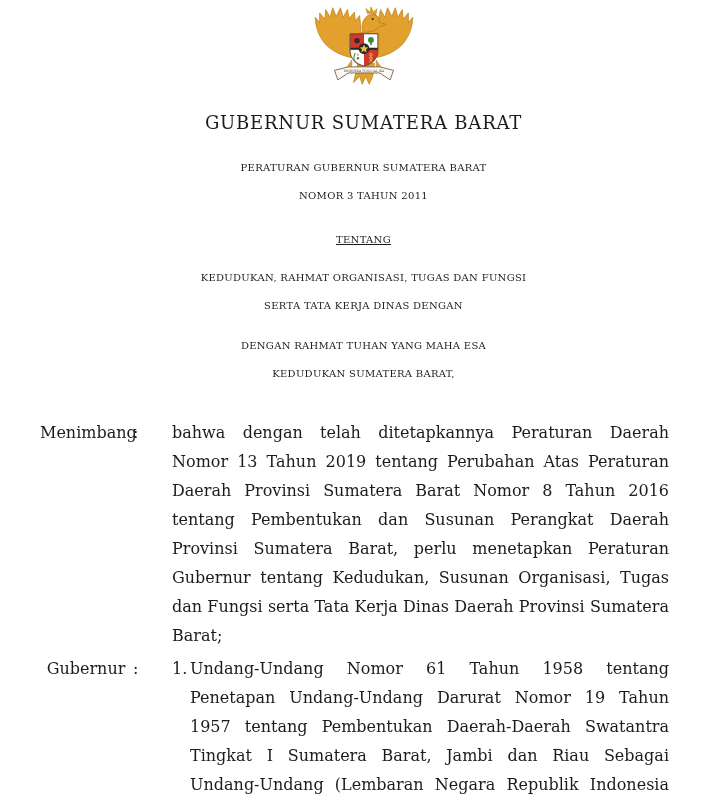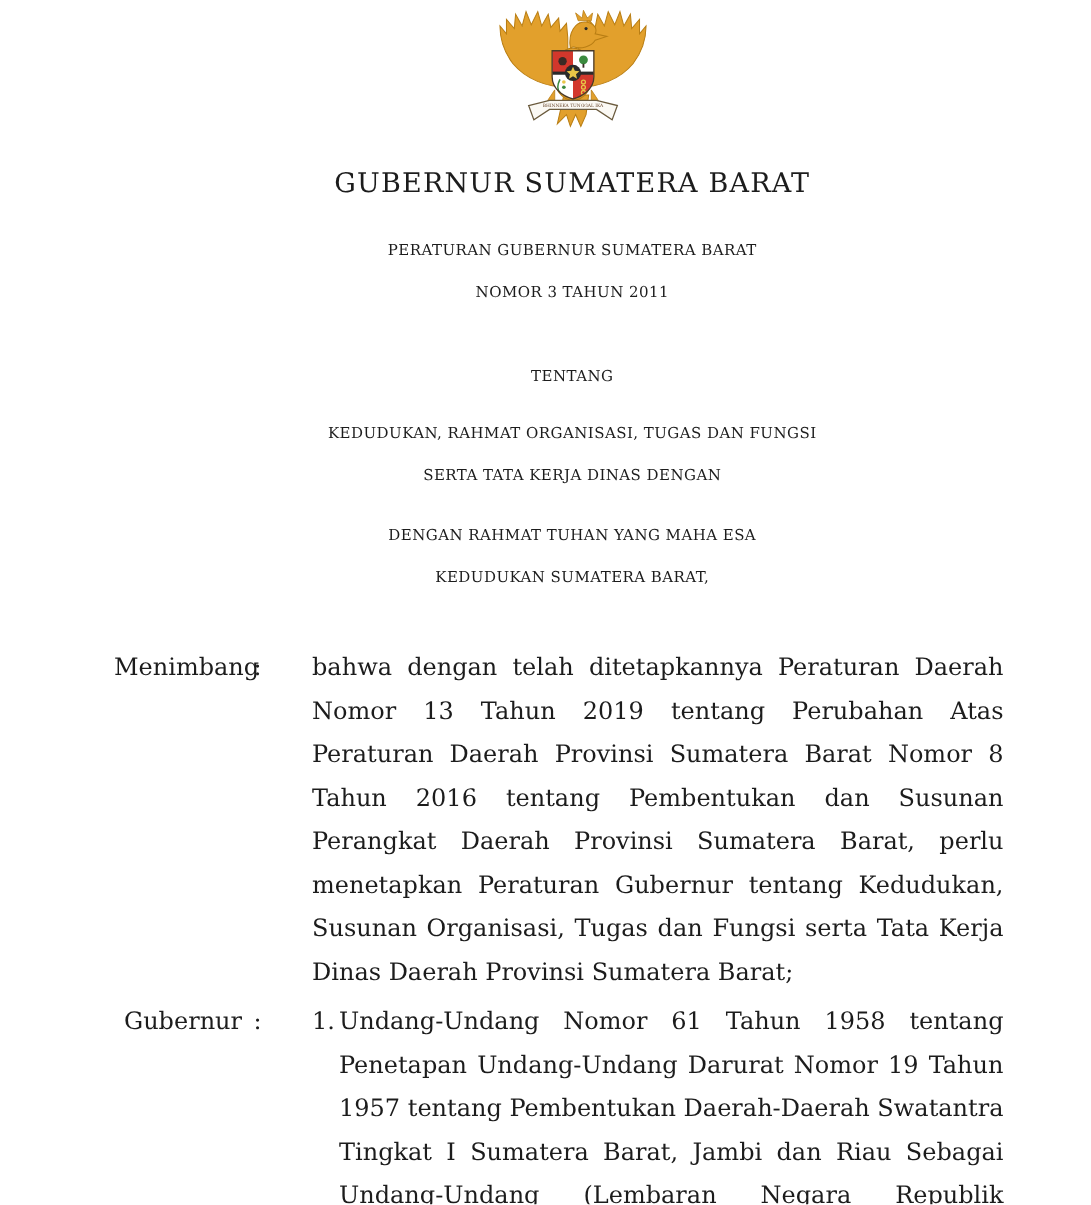--- a/index.html
+++ b/index.html
@@ -5,21 +5,20 @@
   html, body { margin: 0; padding: 0; background: #ffffff; }
   .page {
     position: relative;
     width: 727px;
     height: 803px;
     background: #ffffff;
     color: #1c1c1c;
     font-family: "DejaVu Serif", "Liberation Serif", serif;
     overflow: hidden;
     box-sizing: border-box;
-    padding-left: 36px;
   }
   .emblem-wrap {
     padding-top: 6px;
     text-align: center;
     height: 80px;
   }
   .emblem-wrap svg { display: inline-block; }
   .doc-heading {
     margin: 26px 0 0 0;
     font-size: 18px;
@@ -28,21 +27,21 @@
     text-align: center;
     letter-spacing: 0.8px;
   }
   .center-block {
     text-align: center;
     font-size: 10px;
     line-height: 28px;
     letter-spacing: 0.3px;
   }
   .title-block    { margin-top: 20px; }
-  .tentang-block  { margin-top: 28px; }
+  .tentang-block  { margin-top: 16px; text-decoration: underline; }
   .subject-block  { margin-top: 10px; }
   .preamble-block { margin-top: 12px; }
   .clauses {
     margin-top: 30px;
     padding: 0 58px 0 40px;
     font-size: 16px;
     line-height: 29px;
   }
   .clause {
     display: grid;

